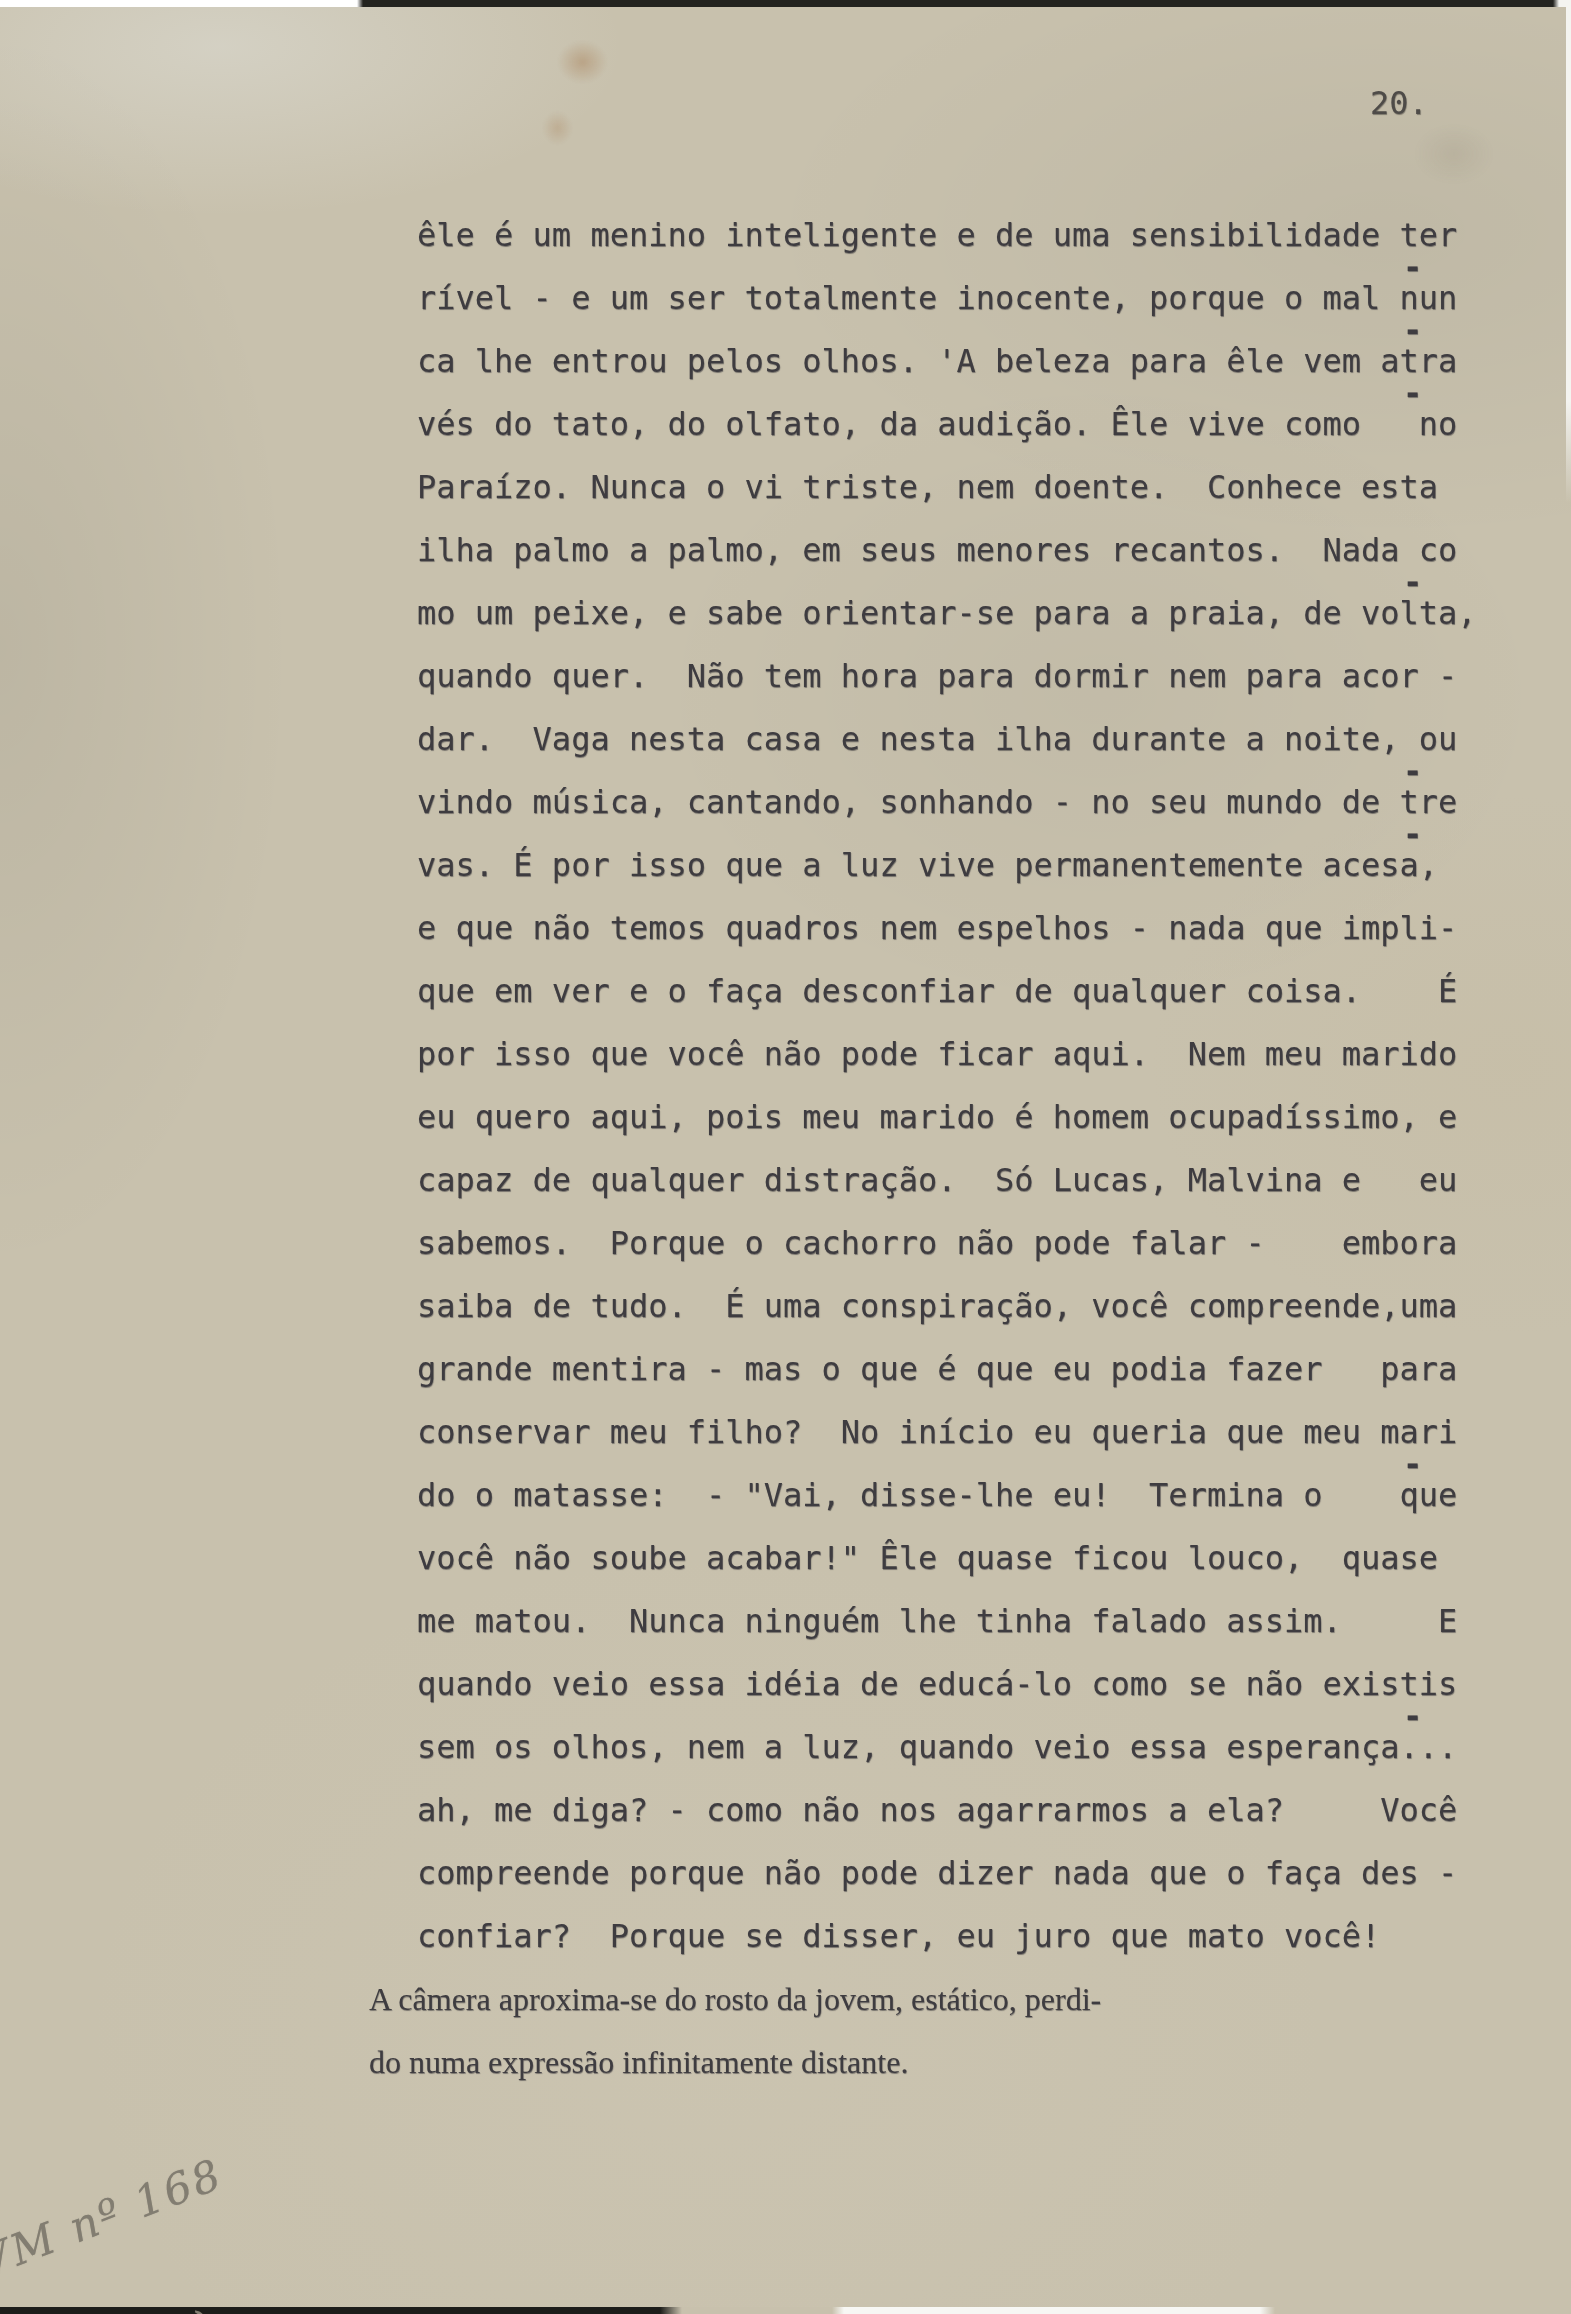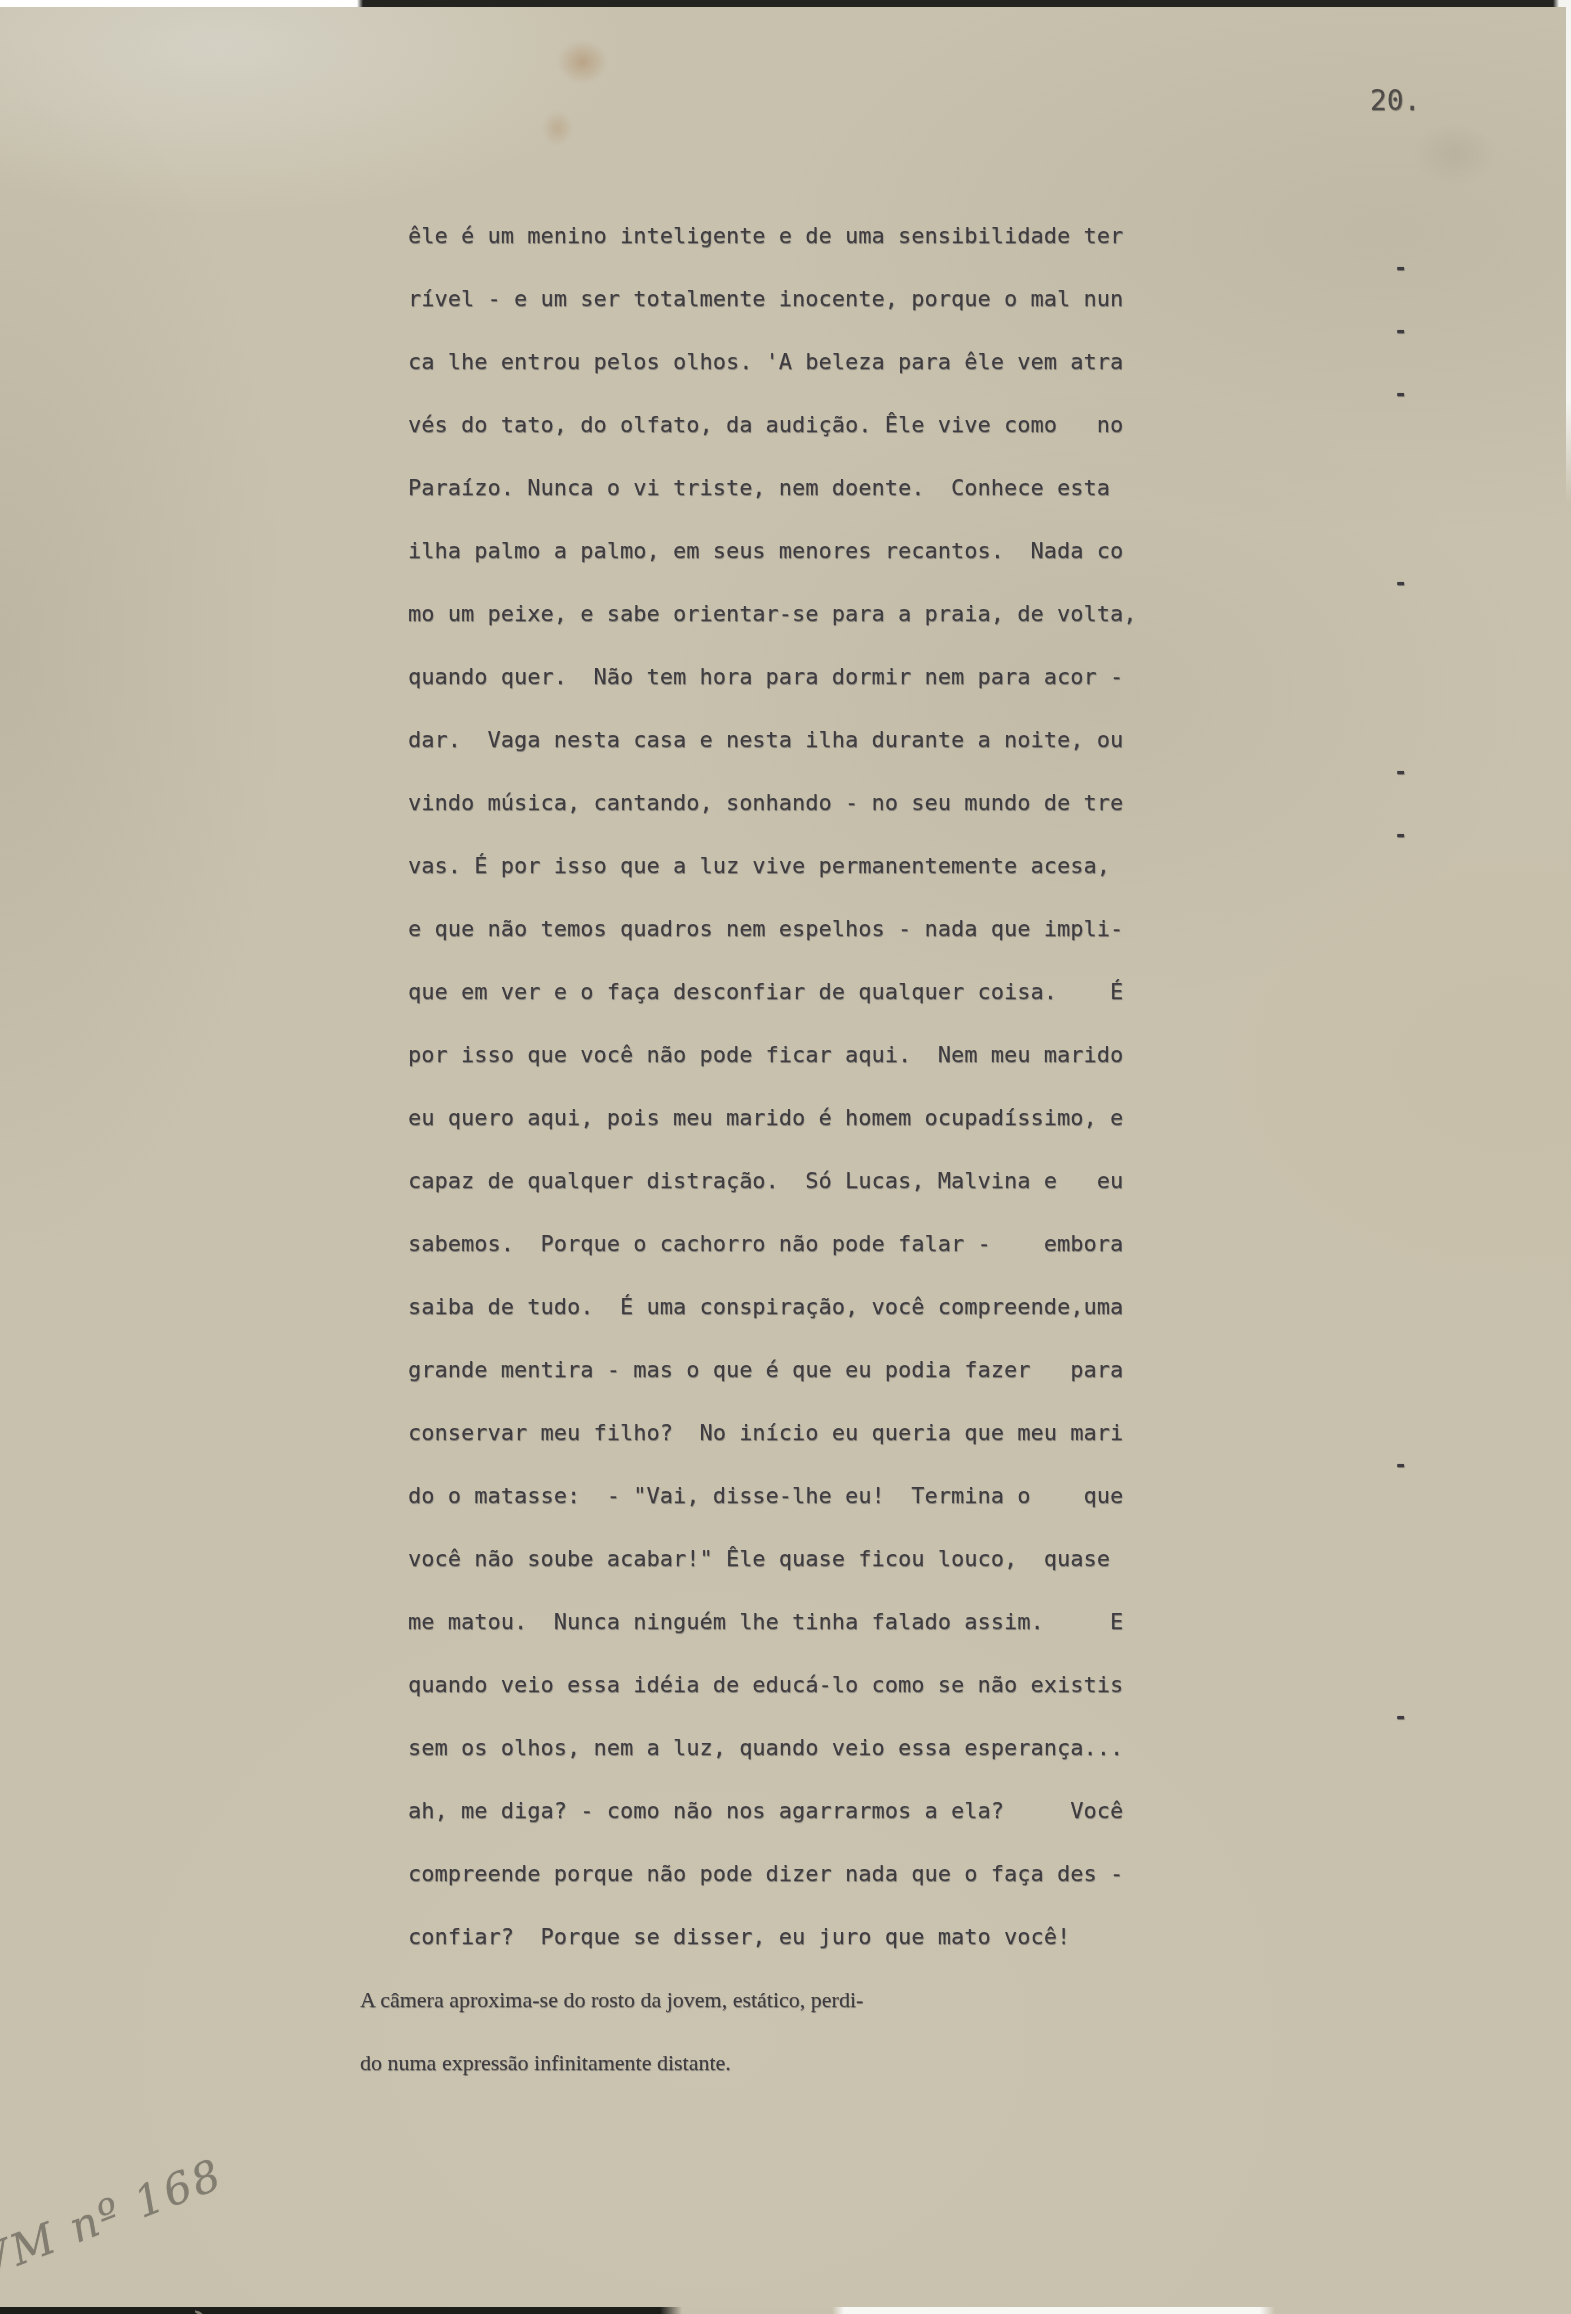--- a/index.html
+++ b/index.html
@@ -32,27 +32,27 @@
   }
   .stain{position:absolute;border-radius:50%;pointer-events:none;}
   .stain-1{left:548px;top:32px;width:69px;height:60px;
     background:radial-gradient(closest-side, rgba(152,94,42,0.30), rgba(152,94,42,0) 72%);filter:blur(0.9px);}
   .stain-2{left:536px;top:104px;width:43px;height:48px;
     background:radial-gradient(closest-side, rgba(152,94,42,0.20), rgba(152,94,42,0) 70%);filter:blur(0.9px);}
   .stain-3{left:1398px;top:112px;width:112px;height:84px;
     background:radial-gradient(closest-side, rgba(110,100,80,0.10), rgba(110,100,80,0) 70%);filter:blur(1.9px);}
   .page-number{
     position:absolute;left:1370px;top:84px;
-    font-size:28px;color:#4e4b48;
+    font-size:32px;color:#4e4b48;
     text-shadow:0.6px 0.6px 0.9px rgba(70,66,60,0.55);
     white-space:pre;
   }
   .body-text{
-    position:absolute;left:408px;top:204px;
-    font-size:22px;line-height:63px;
+    position:absolute;left:417px;top:204px;
+    font-size:32px;line-height:63px;
     color:#3e3c40;
     text-shadow:0.5px 0.5px 0.8px rgba(58,56,60,0.55);
     white-space:pre;
   }
   .line{position:relative;height:63px;}
   .line.outdent{margin-left:-48px;font-family:Liberation Serif, serif;}
   .margin-hyphen{
     position:absolute;left:986px;top:32px;
     font-weight:bold;letter-spacing:0;
   }

